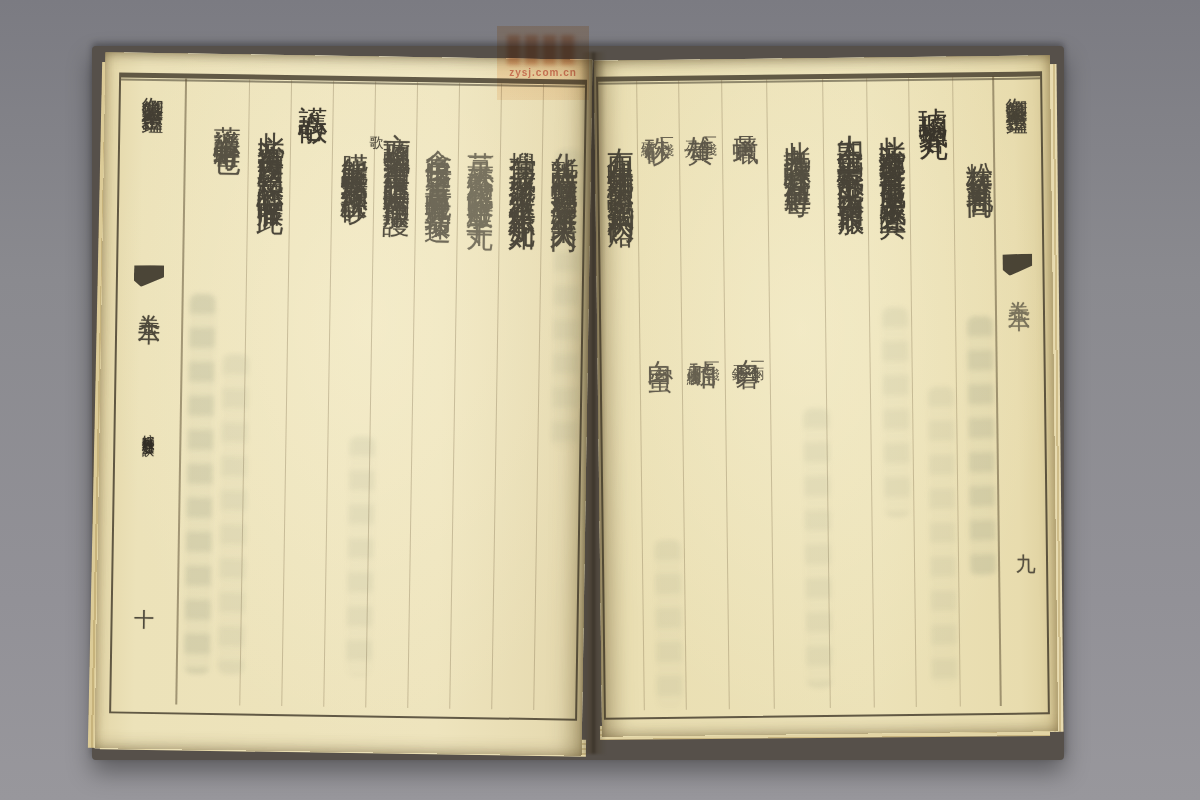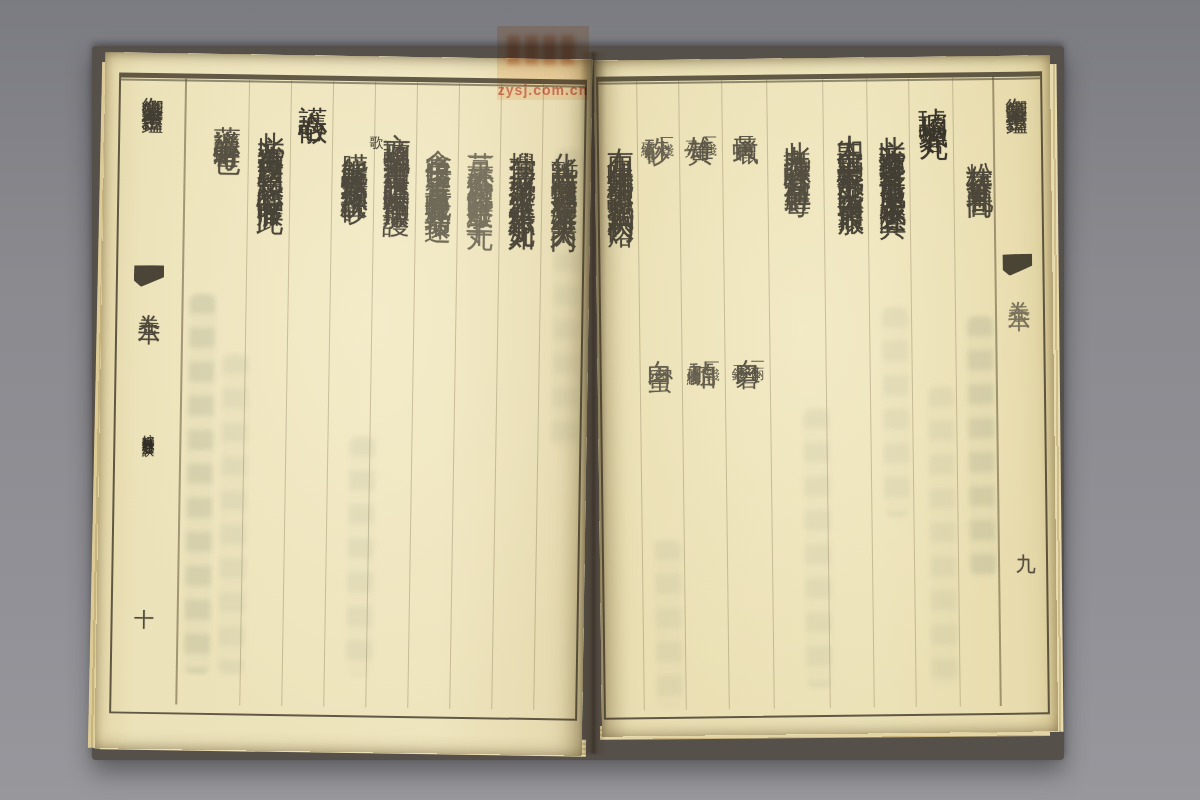--- a/index.html
+++ b/index.html
@@ -95,22 +95,22 @@
   .smudge.light{opacity:0.55;}
   
   .watermark{
     position:absolute;left:497px;top:26px;width:92px;height:74px;
     background:linear-gradient(180deg,rgba(234,148,58,0.30),rgba(234,148,58,0.16));
     mix-blend-mode:multiply;pointer-events:none;
   }
   .wm-blocks{height:30px;margin:9px 10px 0 10px;filter:blur(2px);
     background:repeating-linear-gradient(90deg,rgba(205,95,35,0.4) 0 13px,
                rgba(205,95,35,0.05) 13px 18px);}
-  .wm-url{margin-top:17px;text-align:center;font-family:"Liberation Sans",sans-serif;
-    font-size:14px;letter-spacing:1px;color:rgba(190,45,35,0.55);font-weight:bold;}
+  .wm-url{margin-top:2px;text-align:center;font-family:"Liberation Sans",sans-serif;
+    font-size:10px;letter-spacing:1px;color:rgba(190,45,35,0.55);font-weight:bold;}
 </style>
 </head>
 <body>
 
 <div class="book-shadow"></div>
 <div class="stack stack-left"></div>
 <div class="stack stack-bottom-left"></div>
 <div class="stack stack-right"></div>
 <div class="stack stack-bottom-right"></div>
 

